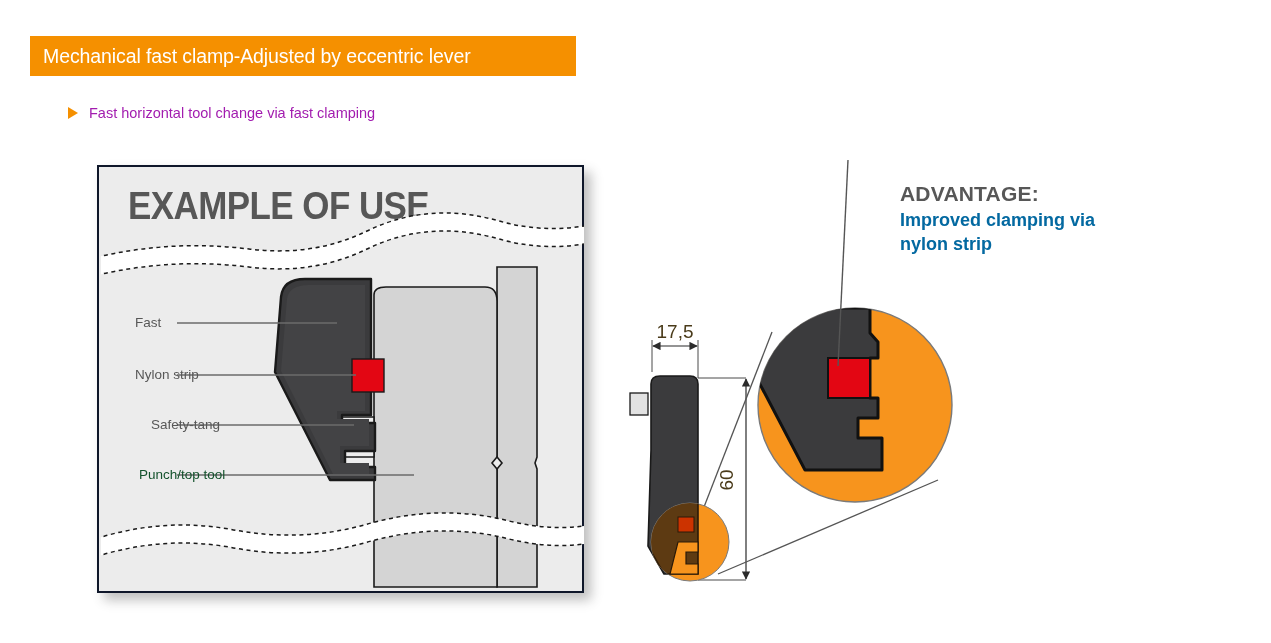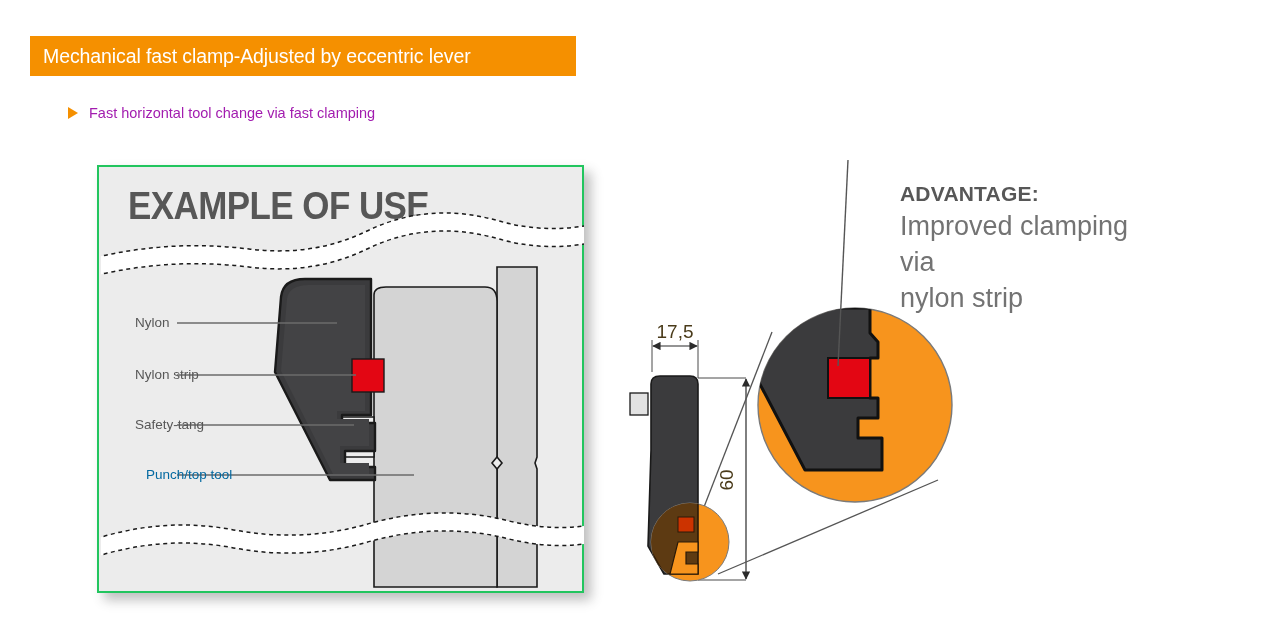--- a/index.html
+++ b/index.html
@@ -61,21 +61,21 @@
   }
 
   
   .example-panel {
     position: absolute;
     left: 97px;
     top: 165px;
     width: 487px;
     height: 428px;
     background: #ececec;
-    border: 2px solid #22c55e;
+    border: 2px solid #0f172a;
     box-sizing: border-box;
     box-shadow: 7px 7px 11px rgba(60,60,60,0.33);
   }
   .example-title {
     position: absolute;
     left: 29px;
     top: 18px;
     font-size: 38px;
     font-weight: bold;
     color: #575757;
@@ -110,23 +110,23 @@
     margin-top: 22px;
   }
   .advantage-head {
     font-size: 21px;
     font-weight: bold;
     color: #575757;
     letter-spacing: 0.2px;
     line-height: 1.32;
   }
   .advantage-body {
-    font-size: 27px;
-    font-weight: 400;
-    color: #737373;
+    font-size: 18px;
+    font-weight: 700;
+    color: #0369a1;
     line-height: 1.34;
   }
 </style>
 </head>
 <body>
 
 <div class="header-bar">
   <div class="header-title">Mechanical fast clamp-Adjusted by eccentric lever</div>
 </div>
 
@@ -176,24 +176,24 @@
       <path d="M -10,392 Q 60,368 130,380 Q 200,394 265,376 Q 340,354 410,372 Q 460,384 500,374" fill="none" stroke="#1a1a1a" stroke-width="1.5" stroke-dasharray="4,3.6"></path>
       <path d="M -10,374 Q 60,350 130,362 Q 200,376 265,358 Q 340,336 410,354 Q 460,366 500,356" fill="none" stroke="#1a1a1a" stroke-width="1.5" stroke-dasharray="4,3.6"></path>
 
       <line x1="78" y1="156" x2="238" y2="156" stroke="#6b6b6b" stroke-width="1.3"></line>
       <line x1="78" y1="208" x2="257" y2="208" stroke="#6b6b6b" stroke-width="1.3"></line>
       <line x1="78" y1="258" x2="255" y2="258" stroke="#6b6b6b" stroke-width="1.3"></line>
       <line x1="78" y1="308" x2="315" y2="308" stroke="#6b6b6b" stroke-width="1.3"></line>
     </g>
   </svg>
 
-  <div style="position:absolute;left:36px;top:148px;font-size:13.5px;color:#575757;">Nylon</div>
+  <div style="position:absolute;left:36px;top:148px;font-size:13.5px;color:#575757;">Fast</div>
   <div style="position:absolute;left:36px;top:200px;font-size:13.5px;color:#575757;">Nylon strip</div>
-  <div style="position:absolute;left:36px;top:250px;font-size:13.5px;color:#575757;">Safety-tang</div>
-  <div style="position:absolute;left:47px;top:300px;font-size:13.5px;color:#0369a1;">Punch/top tool</div>
+  <div style="position:absolute;left:52px;top:250px;font-size:13.5px;color:#575757;">Safety-tang</div>
+  <div style="position:absolute;left:40px;top:300px;font-size:13.5px;color:#14532d;">Punch/top tool</div>
 </div>
 
 <svg class="right-drawing" viewBox="0 0 400 455">
   <defs>
     <marker id="arrowEnd" viewBox="0 0 10 10" refX="9" refY="5" markerWidth="7" markerHeight="7" orient="auto-start-reverse">
       <path d="M 0 0 L 10 5 L 0 10 z" fill="#2b2b2b"></path>
     </marker>
     <marker id="arrowStart" viewBox="0 0 10 10" refX="9" refY="5" markerWidth="7" markerHeight="7" orient="auto-start-reverse">
       <path d="M 0 0 L 10 5 L 0 10 z" fill="#2b2b2b"></path>
     </marker>

